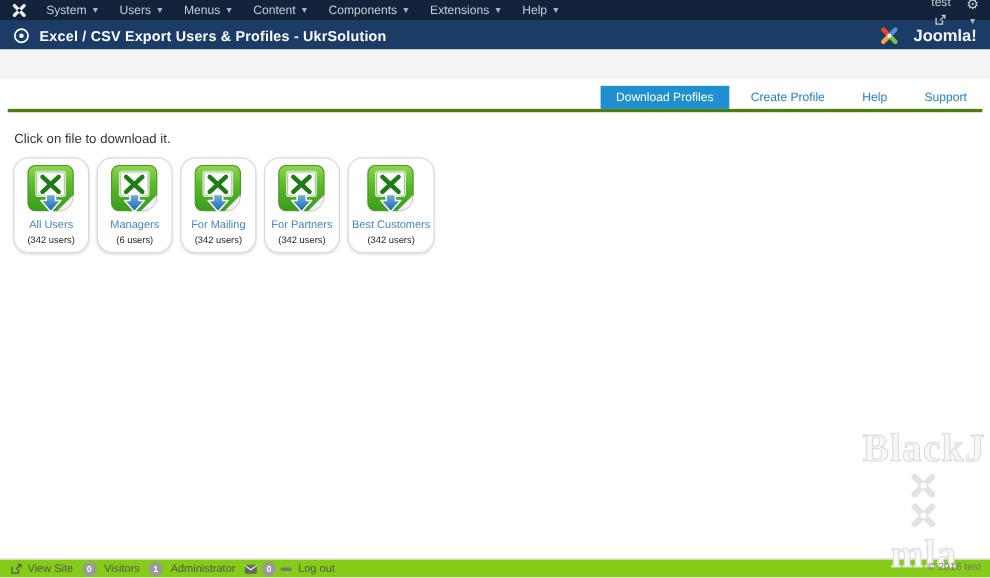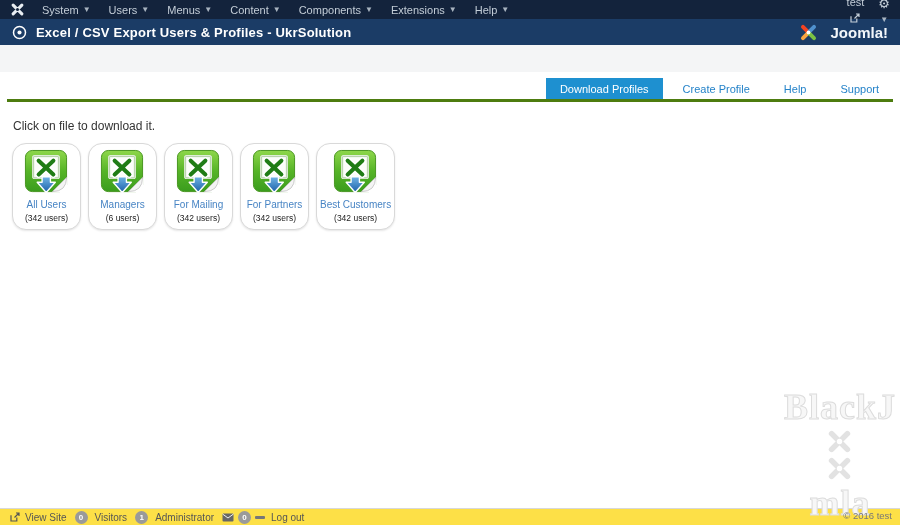--- a/index.html
+++ b/index.html
@@ -51,21 +51,21 @@
     min-width:69px; background:#fff; border:1px solid #d9d9d9; border-radius:14px;
     box-shadow:0 1px 2px rgba(0,0,0,.10); text-align:center;
     padding:5px 3px 6px 3px; cursor:pointer;
   }
   .excel { width:47px; height:47px; display:block; margin:0 auto; }
   .card-name { font-size:10px; color:#4784c4; margin-top:3px; white-space:nowrap; }
   .card-count { font-size:8.5px; color:#222; margin-top:3px; white-space:nowrap; }
   
   .footer {
     position:absolute; left:0; right:0; bottom:0; height:17px;
-    background:#fde047; border-top:1px solid #d8d8d8;
+    background:#84cc16; border-top:1px solid #d8d8d8;
     display:flex; align-items:center; padding:0 10px;
     font-size:10px; color:#555;
   }
   .footer .seg { display:flex; align-items:center; gap:5px; margin-right:6px; cursor:pointer; }
   .badge {
     width:13px; height:13px; border-radius:50%; background:#9a9a9a; color:#fff;
     font-size:8px; font-weight:bold; display:inline-flex; align-items:center;
     justify-content:center; margin:0 2px;
   }
   .env-svg { width:12px; height:9px; margin:0 2px; }

